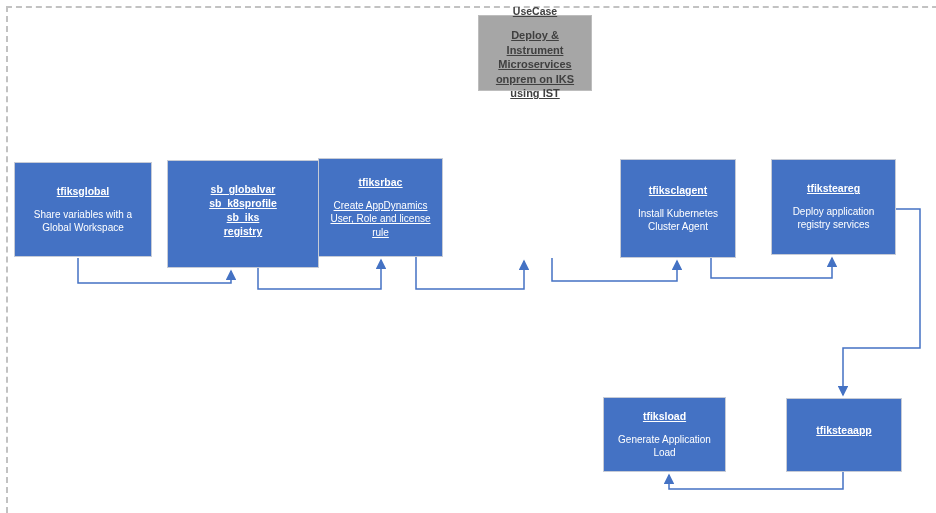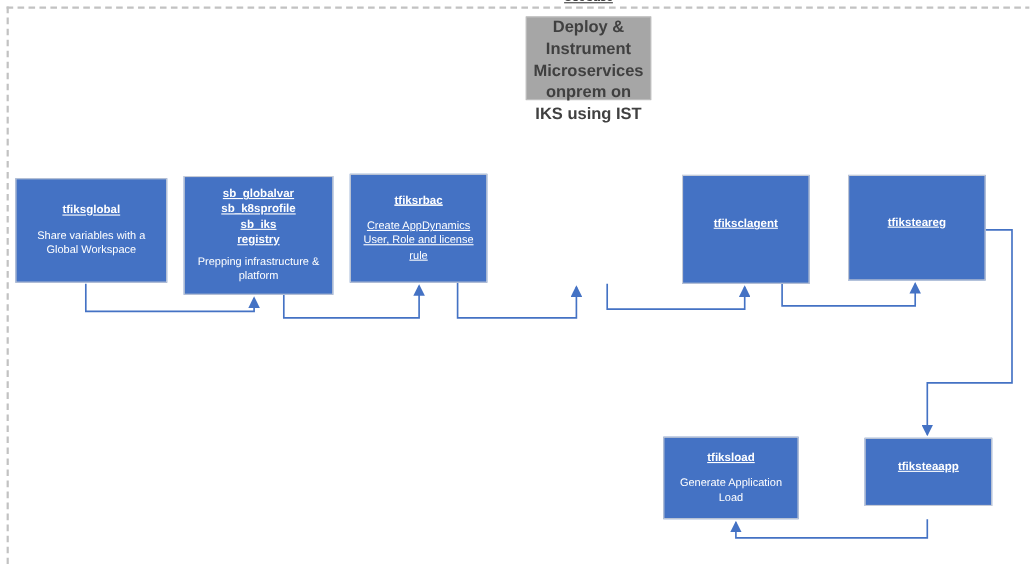--- a/index.html
+++ b/index.html
@@ -40,32 +40,32 @@
     font-size:10.5px;
   }
   .node .body{
     font-size:10px;
   }
   .node.usecase{
     background:#a6a6a6;
     color:#404040;
     border:1px solid #bdbdbd;
   }
-  .node.usecase .body{font-weight:bold;font-size:15px;}
+  .node.usecase .body{font-weight:bold;font-size:11px;text-decoration:underline;}
   
   #n-usecase     {left:478px; top:15px;  width:114px; height:76px;}
   #n-tfiksglobal {left:14px;  top:162px; width:138px; height:95px;}
-  #n-sbgroup     {left:167px; top:160px; width:136px; height:108px;}
+  #n-sbgroup     {left:167px; top:160px; width:152px; height:108px;}
   #n-sbgroup .titles{margin-bottom:6px;}
   #n-tfiksrbac   {left:318px; top:158px; width:125px; height:99px;text-decoration:underline;}
   #n-tfiksmetrics{left:469px; top:158px; width:118px; height:100px;}
   #n-tfiksclagent{left:620px; top:159px; width:116px; height:99px;align-items:center;}
   #n-tfiksteareg {left:771px; top:159px; width:125px; height:96px;justify-content:center;}
   #n-tfiksload   {left:603px; top:397px; width:123px; height:75px;}
-  #n-tfiksteaapp {left:786px; top:398px; width:116px; height:62px;}
+  #n-tfiksteaapp {left:786px; top:398px; width:116px; height:74px;}
   .connector-layer{
     position:absolute;
     left:0;top:0;width:936px;height:513px;
     pointer-events:none;
   }
   .edge{fill:none;stroke:#4472C4;stroke-width:1.5;}
 </style>
 </head>
 <body>
 
@@ -102,41 +102,42 @@
     <div class="body">Share variables with a Global Workspace</div>
   </div>
 
   <div class="node" id="n-sbgroup">
     <div class="titles">
       <span class="title-line">sb_globalvar</span>
       <span class="title-line">sb_k8sprofile</span>
       <span class="title-line">sb_iks</span>
       <span class="title-line">registry</span>
     </div>
-    <div class="body">Prepping infrastructure &amp; platform</div>
   </div>
 
   <div class="node" id="n-tfiksrbac">
     <div class="titles">
       <span class="title-line">tfiksrbac</span>
     </div>
     <div class="body">Create AppDynamics User, Role and license rule</div>
   </div>
 
 
   <div class="node" id="n-tfiksclagent">
     <div class="titles">
       <span class="title-line">tfiksclagent</span>
     </div>
+    <div class="body">Install Kubernetes Cluster Agent</div>
   </div>
 
   <div class="node" id="n-tfiksteareg">
     <div class="titles">
       <span class="title-line">tfiksteareg</span>
     </div>
+    <div class="body">Deploy application registry services</div>
   </div>
 
   <div class="node" id="n-tfiksload">
     <div class="titles">
       <span class="title-line">tfiksload</span>
     </div>
     <div class="body">Generate Application Load</div>
   </div>
 
   <div class="node" id="n-tfiksteaapp">

